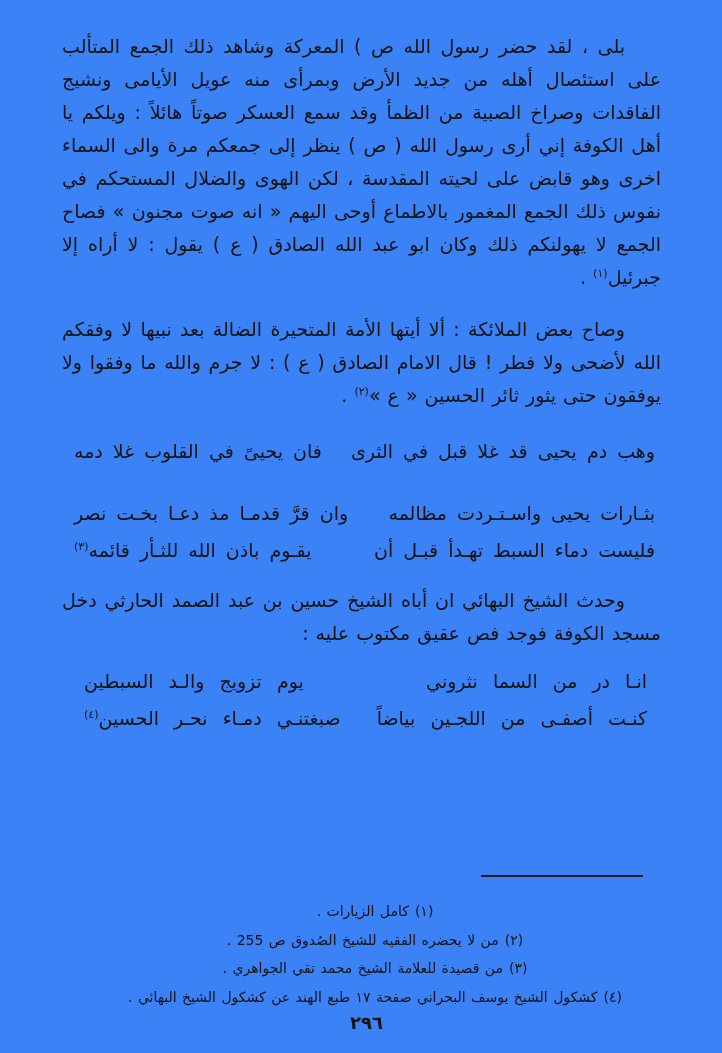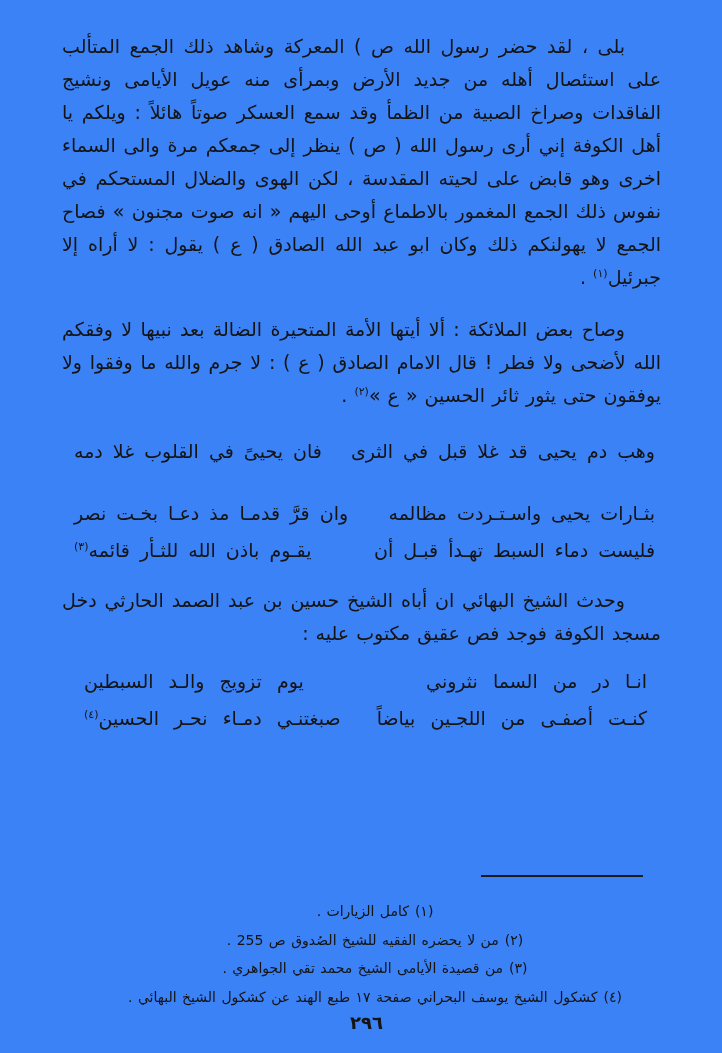--- a/index.html
+++ b/index.html
@@ -129,18 +129,18 @@
         <span class="hemi"><span>صبغتنـي دمـاء نحـر الحسين</span><sup class="fnref">(٤)</sup></span>
       </div>
     </div>
 
   </div>
 
   <div class="footnotes">
     <div class="fn-separator"></div>
     <div class="fn-line"><span class="fn-marker">(١)</span><span class="fn-text">كامل الزيارات .</span></div>
     <div class="fn-line"><span class="fn-marker">(٢)</span><span class="fn-text">من لا يحضره الفقيه للشيخ الصُدوق ص 255 .</span></div>
-    <div class="fn-line"><span class="fn-marker">(٣)</span><span class="fn-text">من قصيدة الأيامى الشيخ محمد تقي الجواهري .</span></div>
+    <div class="fn-line"><span class="fn-marker">(٣)</span><span class="fn-text">من قصيدة للعلامة الشيخ محمد تقي الجواهري .</span></div>
     <div class="fn-line"><span class="fn-marker">(٤)</span><span class="fn-text">كشكول الشيخ يوسف البحراني صفحة ١٧ طبع الهند عن كشكول الشيخ البهائي .</span></div>
   </div>
 
   <div class="page-number">٢٩٦</div>
 </div>
 
 </body></html>

